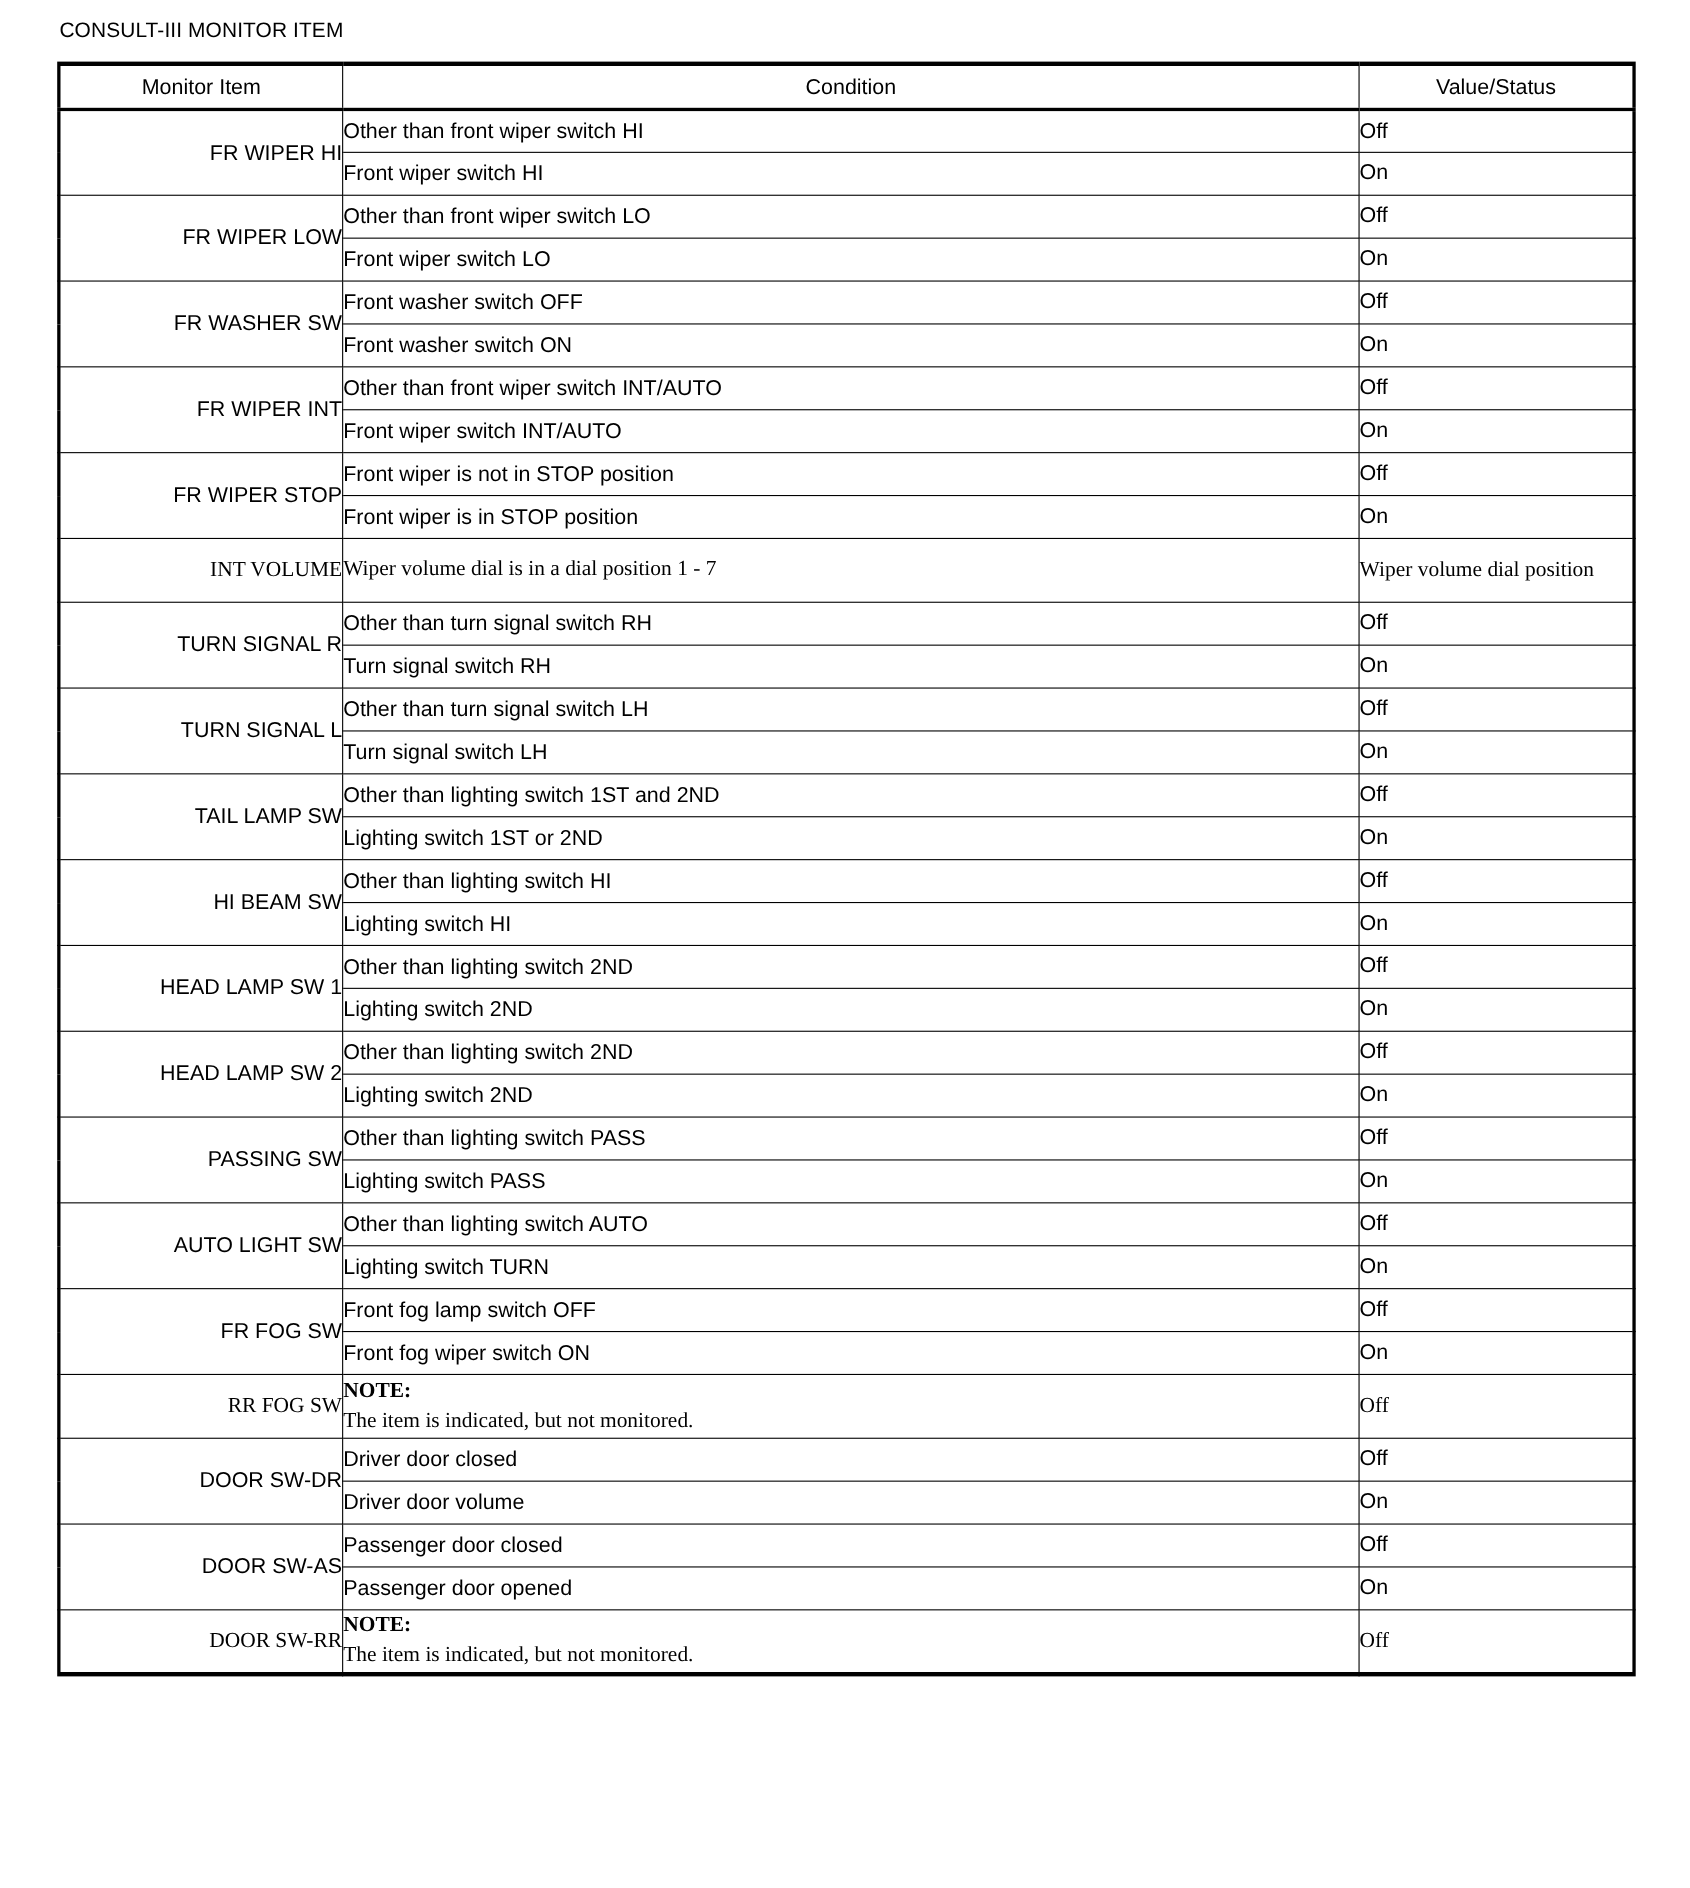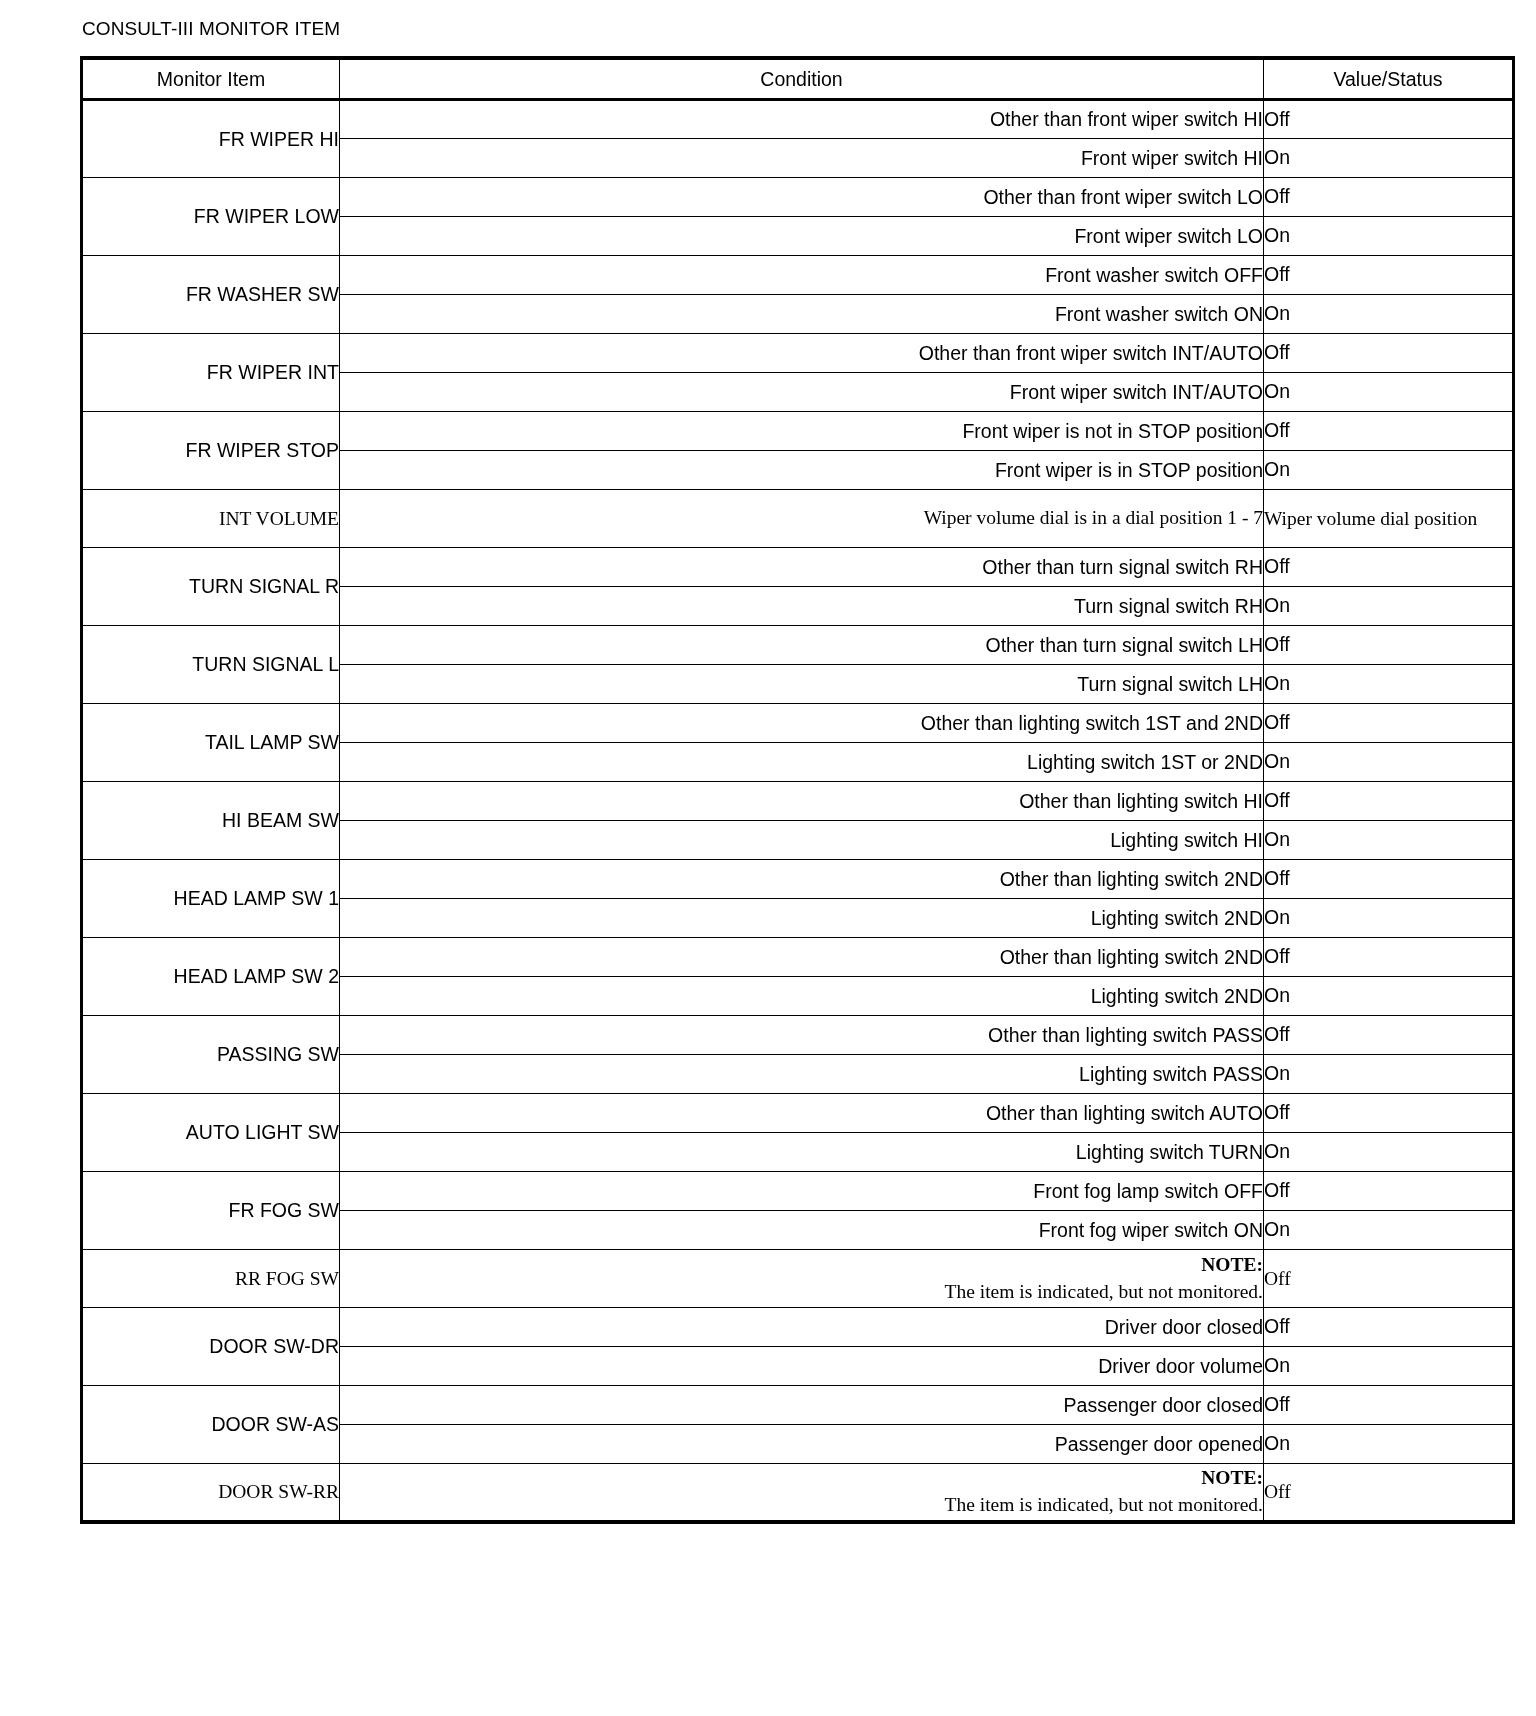--- a/index.html
+++ b/index.html
@@ -8,21 +8,21 @@
     background: #ffffff;
   }
   body {
     font-family: "Liberation Sans", sans-serif;
     color: #000000;
     width: 1536px;
   }
   .page {
     width: 1536px;
     box-sizing: border-box;
-    padding: 18px 52px 40px 80px;
+    padding: 18px 52px 40px 52px;
   }
   .doc-title {
     font-size: 19px;
     letter-spacing: 0.1px;
     margin: 0 0 6px 2px;
     white-space: nowrap;
   }
   table.monitor {
     border-collapse: collapse;
     width: 1432px;
@@ -57,21 +57,21 @@
     border-right: 3px solid #000;
     border-bottom: 4px solid #000;
   }
   td.item {
     text-align: right;
     padding-left: 20px;
     font-size: 19.5px;
     white-space: nowrap;
   }
   td.cond {
-    text-align: right;
+    text-align: left;
     padding: 6px 10px 6px 20px;
     line-height: 1.35;
   }
   td.val {
     text-align: left;
     padding: 4px 8px;
     line-height: 1.3;
   }
   tr.r { height: 39px; }
   tr.r.tall { height: 58px; font-family: Liberation Serif, serif; }

